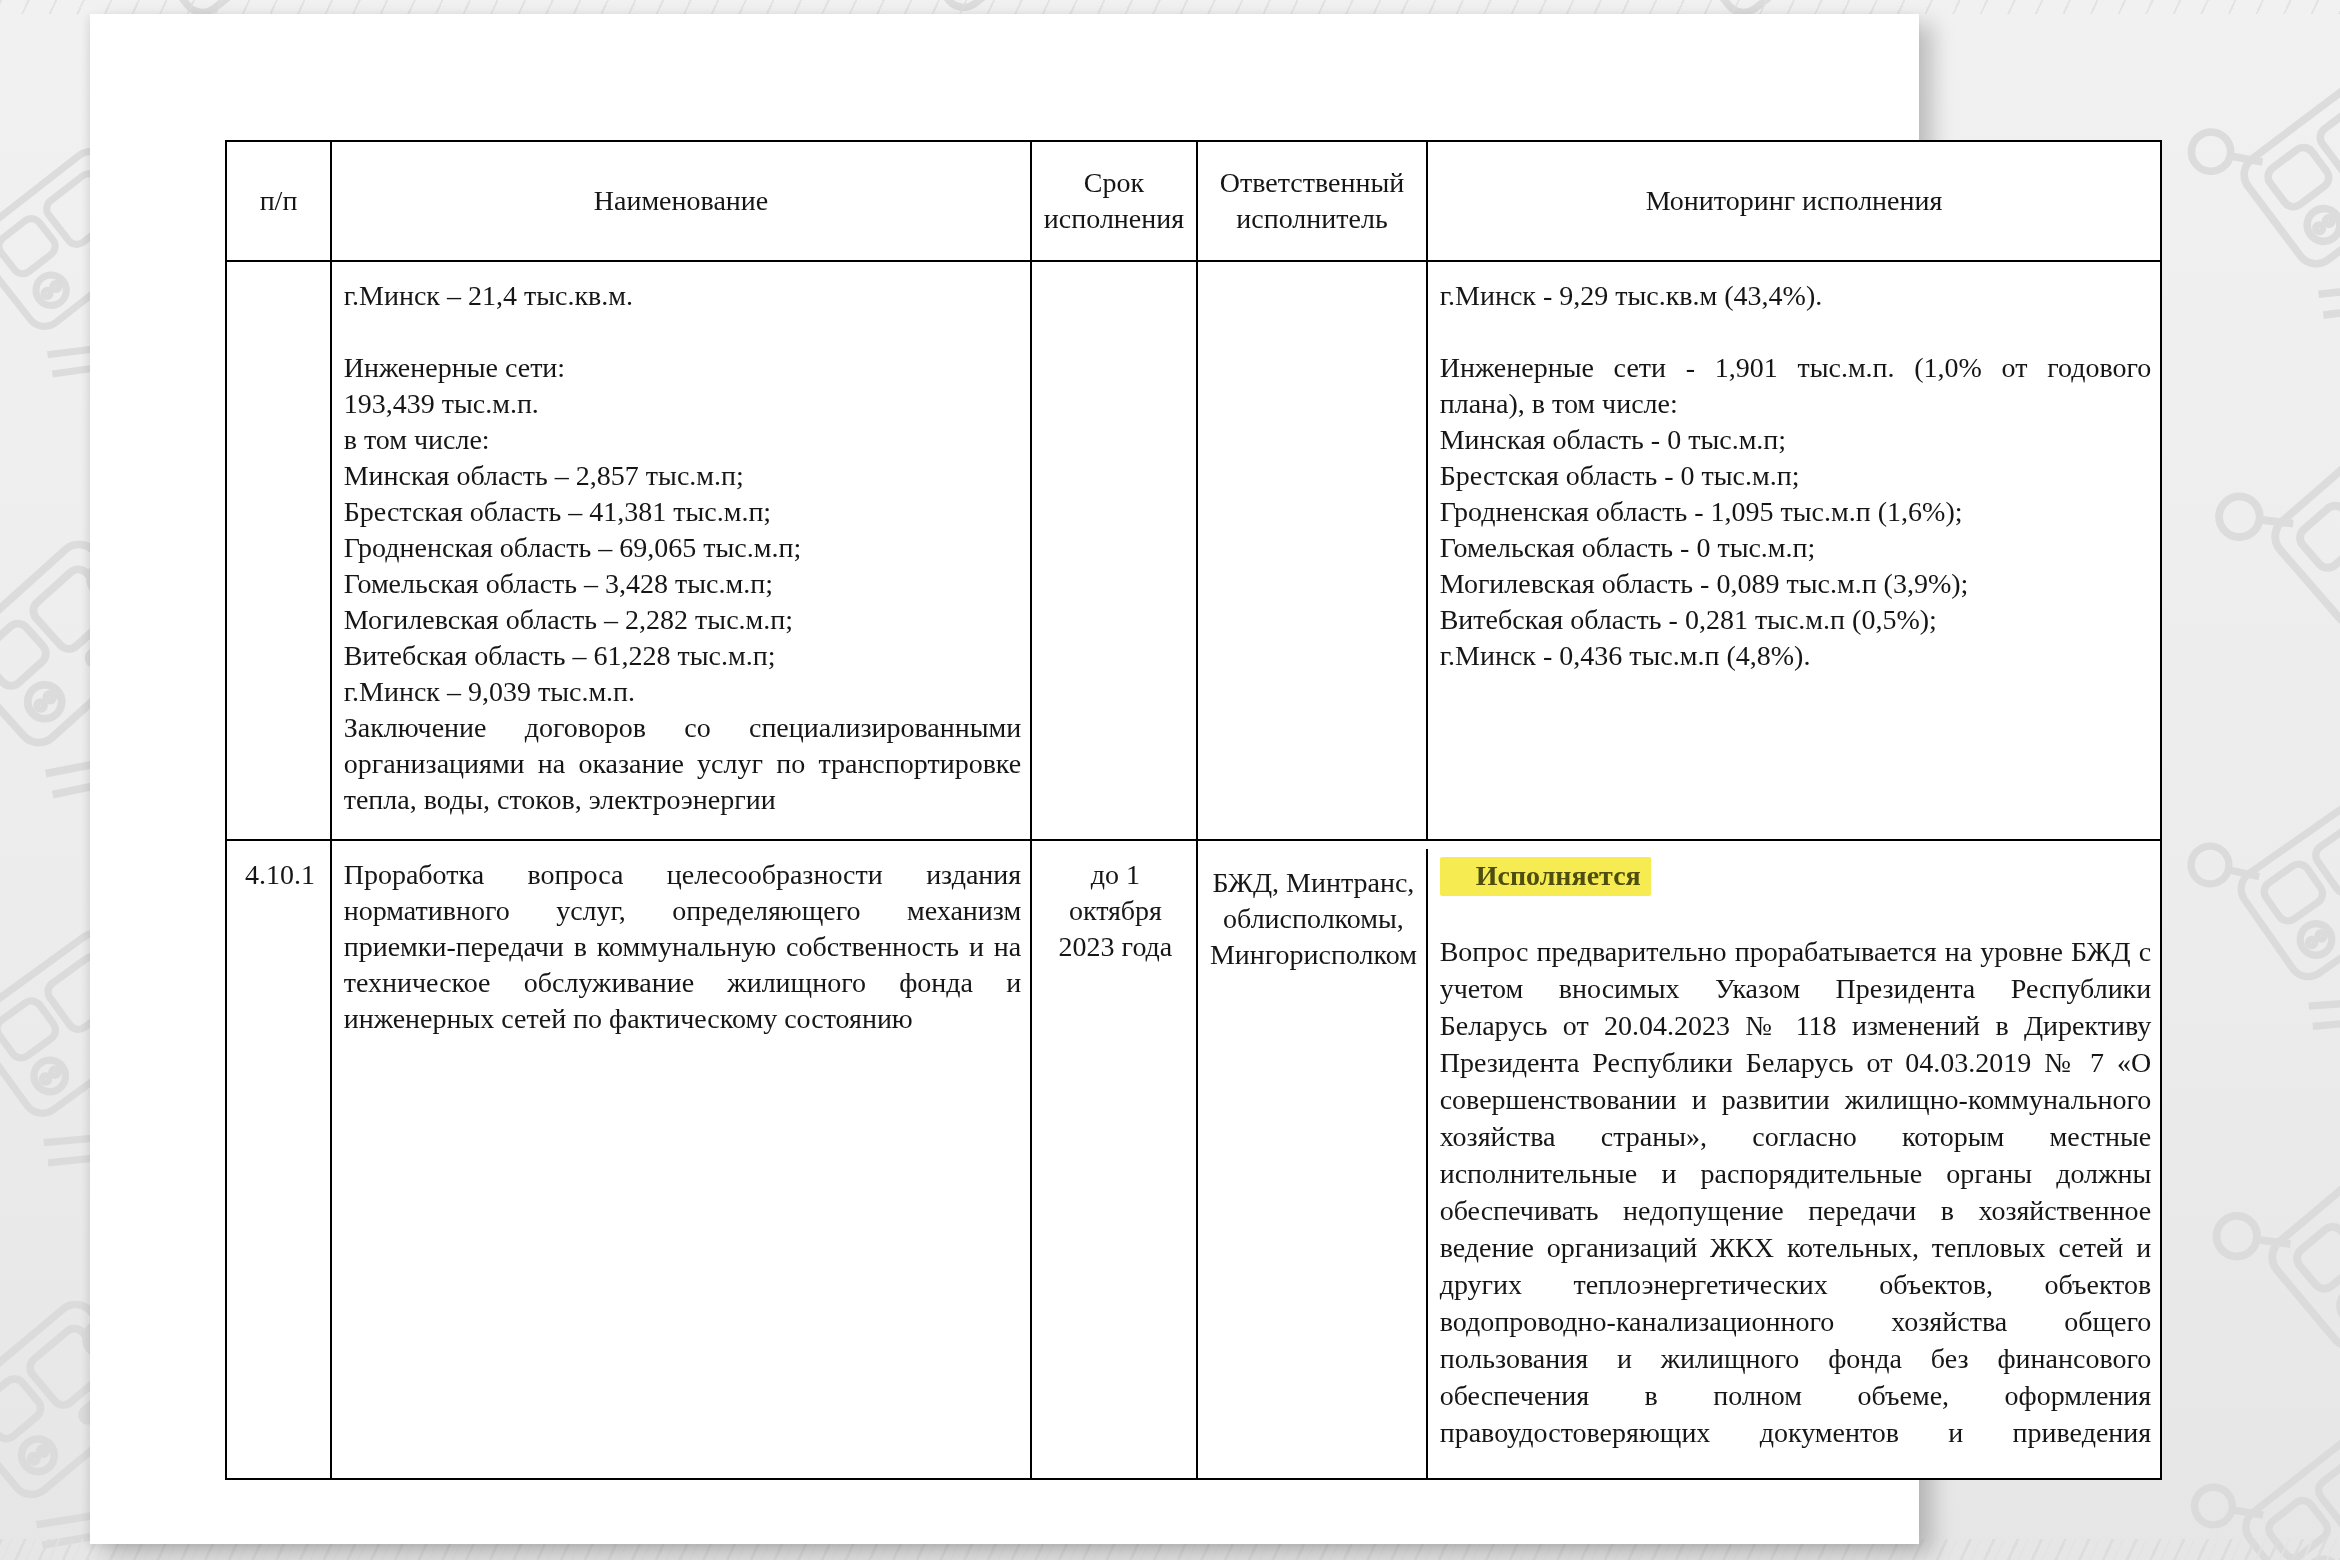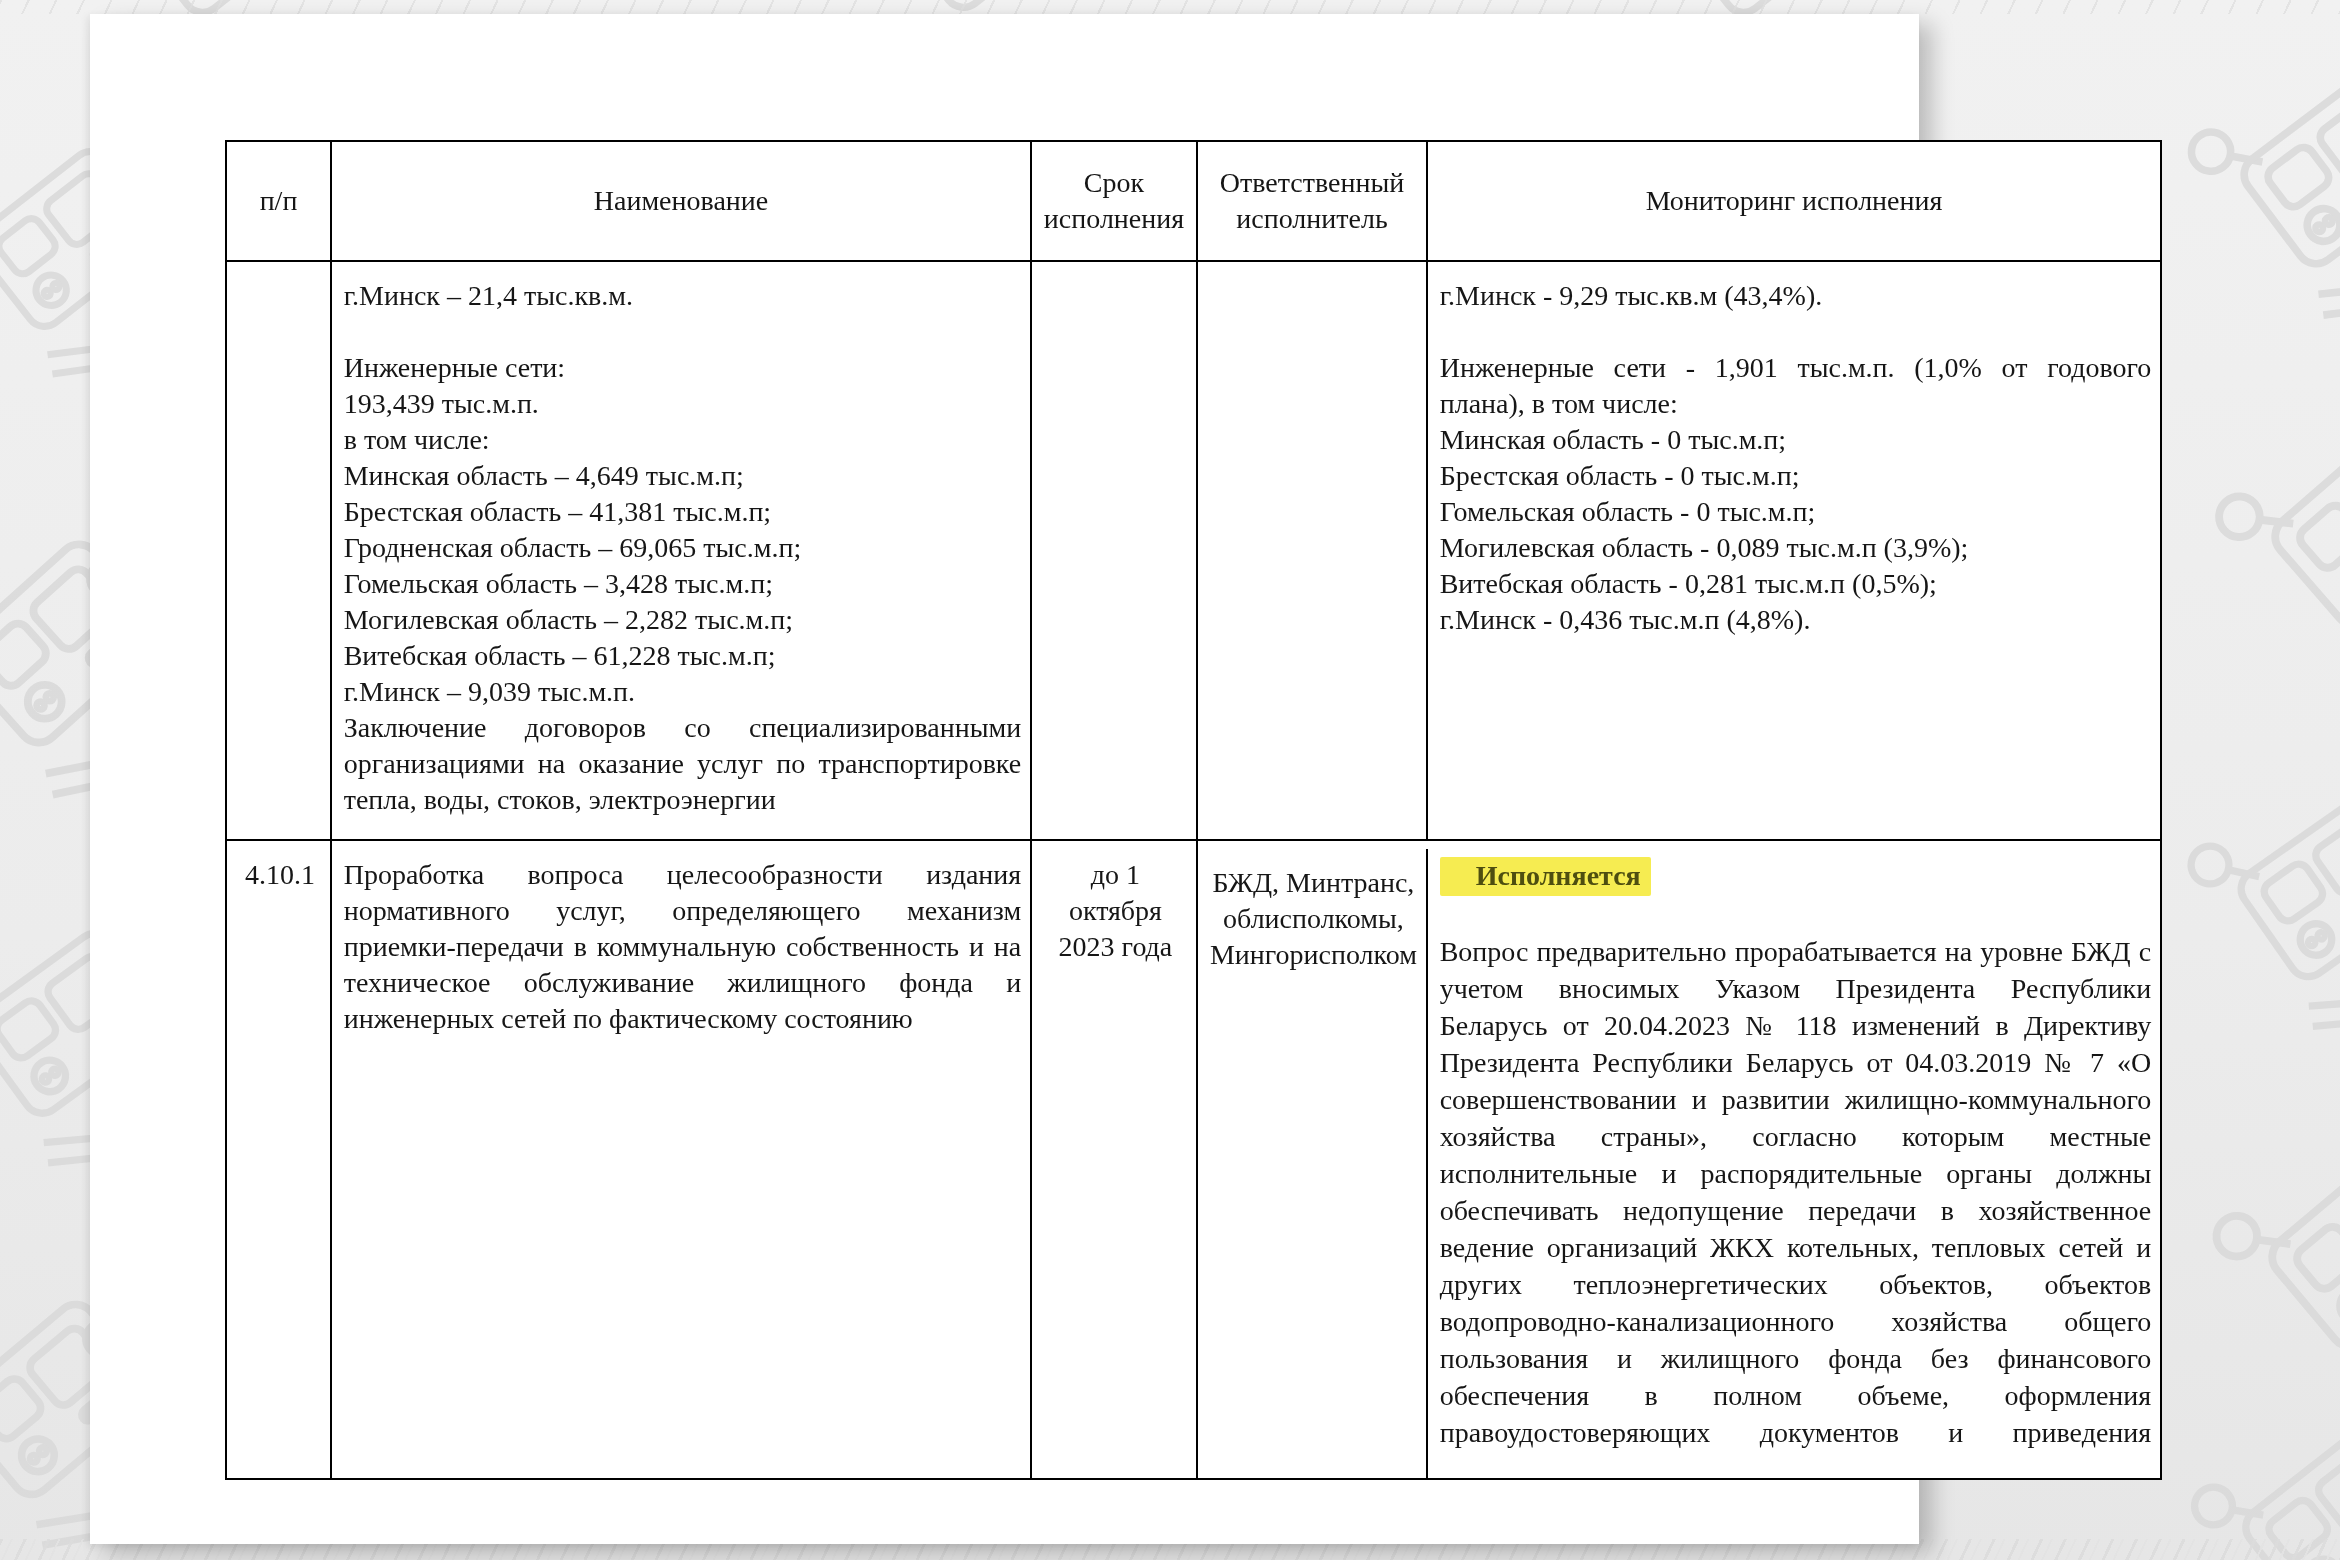--- a/index.html
+++ b/index.html
@@ -143,41 +143,42 @@
       </div>
 
     <div class="cell body-cell br bb center"></div>
     <div class="cell body-cell br bb">
       <div>
           <div class="line">г.Минск – 21,4 тыс.кв.м.</div>
           <div class="line">&nbsp;</div>
           <div class="line">Инженерные сети:</div>
           <div class="line">193,439 тыс.м.п.</div>
           <div class="line">в том числе:</div>
-          <div class="line">Минская область – 4,649 тыс.м.п;</div>
+          <div class="line">Минская область – 2,857 тыс.м.п;</div>
           <div class="line">Брестская область – 41,381 тыс.м.п;</div>
           <div class="line">Гродненская область – 69,065 тыс.м.п;</div>
           <div class="line">Гомельская область – 3,428 тыс.м.п;</div>
           <div class="line">Могилевская область – 2,282 тыс.м.п;</div>
           <div class="line">Витебская область – 61,228 тыс.м.п;</div>
           <div class="line">г.Минск – 9,039 тыс.м.п.</div>
         </div>
       <div class="para">Заключение договоров со специализированными организациями на оказание услуг по транспортировке тепла, воды, стоков, электроэнергии</div>
     </div>
     <div class="cell body-cell br bb center"></div>
     <div class="cell body-cell br bb center"></div>
     <div class="cell body-cell bb">
       <div>
           <div class="line">г.Минск - 9,29 тыс.кв.м (43,4%).</div>
           <div class="line">&nbsp;</div>
         </div>
       <div class="para">Инженерные сети - 1,901 тыс.м.п. (1,0% от годового плана), в том числе:</div>
       <div>
           <div class="line">Минская область - 0 тыс.м.п;</div>
           <div class="line">Брестская область - 0 тыс.м.п;</div>
+          <div class="line">Гродненская область - 1,095 тыс.м.п (1,6%);</div>
           <div class="line">Гомельская область - 0 тыс.м.п;</div>
           <div class="line">Могилевская область - 0,089 тыс.м.п (3,9%);</div>
           <div class="line">Витебская область - 0,281 тыс.м.п (0,5%);</div>
           <div class="line">г.Минск - 0,436 тыс.м.п (4,8%).</div>
         </div>
     </div>
 
     <div class="cell body-cell br center">4.10.1</div>
     <div class="cell body-cell br">
       <div class="para">Проработка вопроса целесообразности издания нормативного услуг, определяющего механизм приемки-передачи в коммунальную собственность и на техническое обслуживание жилищного фонда и инженерных сетей по фактическому состоянию</div>

